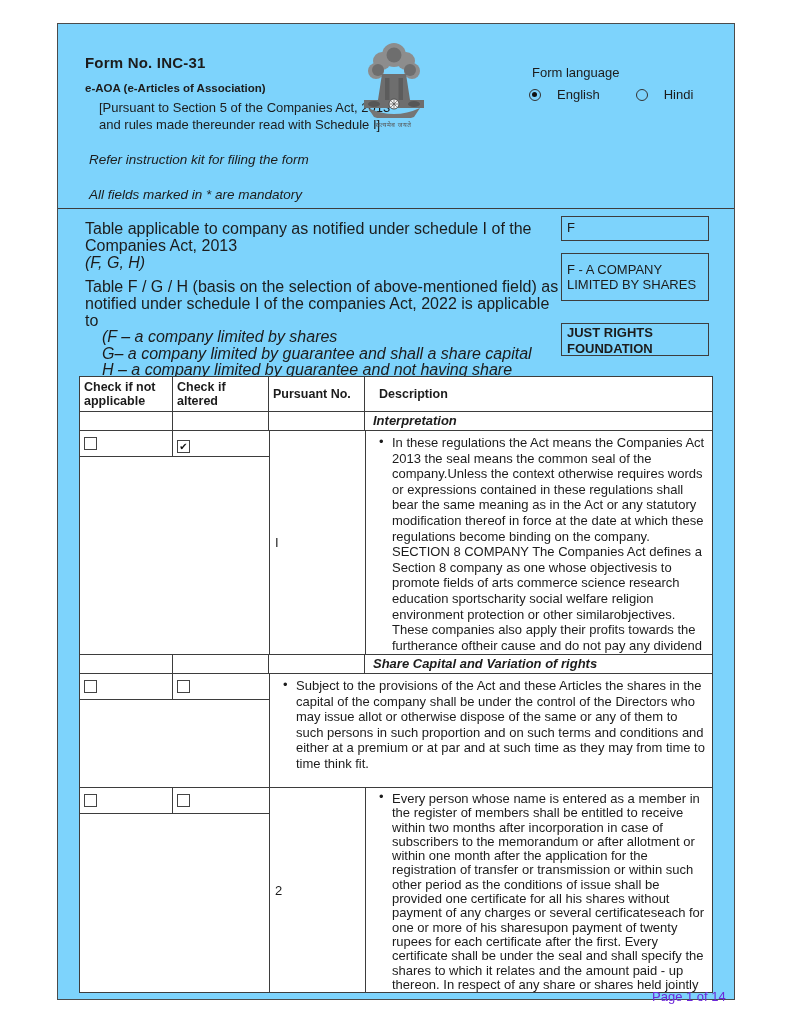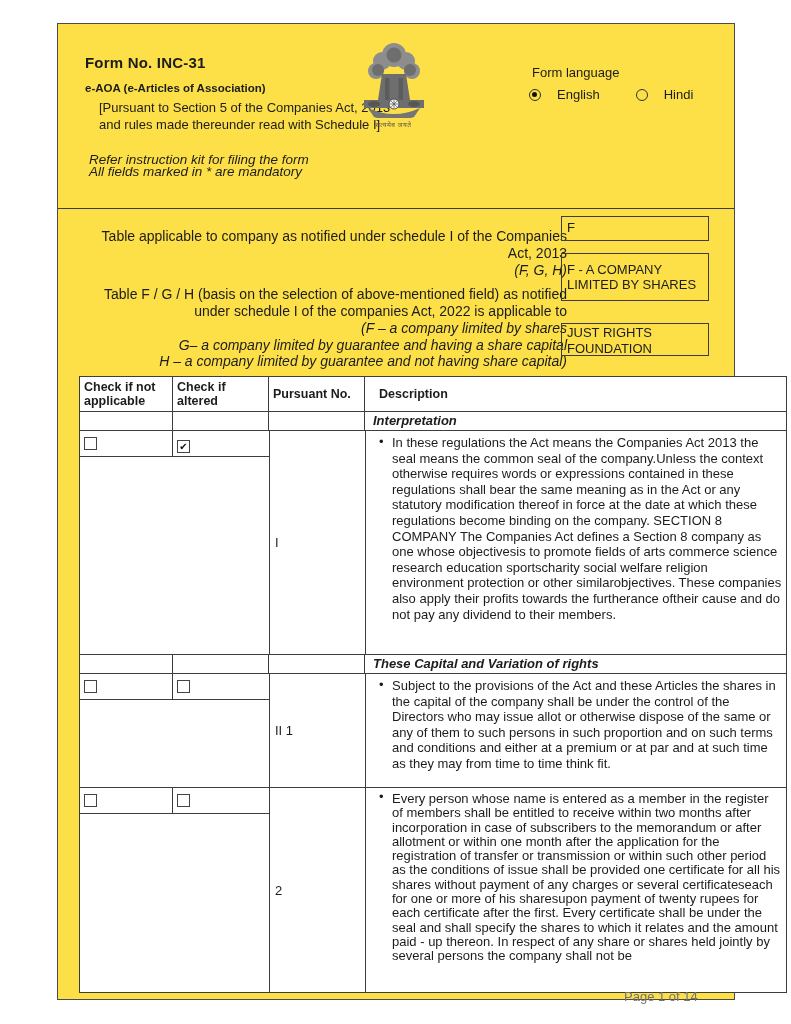--- a/index.html
+++ b/index.html
@@ -2,56 +2,56 @@
 <html><head>
 <meta charset="utf-8">
 <style>
   :root{
     --bd:#3d3d3d;
     --ink:#1c1c1c;
   }
   html,body{margin:0;padding:0;background:#ffffff;}
   body{font-family:"Liberation Sans", sans-serif; color:var(--ink);}
   .page{position:relative;width:791px;height:1024px;background:#ffffff;overflow:hidden;}
-  .frame{position:absolute;left:57px;top:23px;width:676px;height:975px;border:1px solid #4b4b4b;background:#fde047;}
+  .frame{position:absolute;left:57px;top:23px;width:676px;height:975px;border:1px solid #4b4b4b;background:#7dd3fc;}
   .abs{position:absolute;}
 
   
   .form-no{left:27px;top:30px;font-size:15px;font-weight:bold;letter-spacing:.2px;}
   .subtitle{left:27px;top:58px;font-size:11.5px;font-weight:bold;}
   .pursuant{left:41px;top:76px;width:292px;font-size:13px;line-height:16.5px;}
   .note{left:31px;font-size:13.5px;font-style:italic;}
   .note1{top:128px;}
-  .note2{top:140px;text-align:center;}
+  .note2{top:163px;text-align:center;}
 
   .emblem-wrap{left:283px;top:16px;width:105px;text-align:center;}
   .emblem-motto{display:block;font-size:6.5px;color:#555;letter-spacing:.5px;margin-top:-2px;}
 
   .lang-label{left:474px;top:41px;font-size:13px;}
   .radio-row{left:471px;top:63px;display:flex;gap:36px;font-size:13px;}
   .radio-opt{display:flex;align-items:center;gap:16px;}
   .radio{display:inline-block;width:12px;height:12px;border:1.5px solid #333;border-radius:50%;position:relative;box-sizing:border-box;}
   .radio.selected::after{content:"";position:absolute;left:2px;top:2px;width:5px;height:5px;border-radius:50%;background:#111;}
 
   .sep{left:0;top:184px;width:676px;border-top:1px solid var(--bd);}
 
   
-  .midleft{left:27px;top:204px;width:482px;font-size:14px;line-height:17px;text-align:right;}
+  .midleft{left:27px;top:196px;width:482px;font-size:16px;line-height:17px;}
   .midleft .ital{font-style:italic;}
   .p2{margin-top:7px;}
   .fgh{padding-left:17px;font-style:italic;line-height:16.5px;}
   .company-label{margin-top:13px;}
 
   .vbox{border:1px solid var(--bd);font-size:13px;line-height:15.5px;box-sizing:border-box;overflow:hidden;}
   .vbox1{left:503px;top:192px;width:148px;height:25px;padding:3px 5px;}
   .vbox2{left:503px;top:229px;width:148px;height:48px;display:flex;align-items:center;padding:0 5px;}
-  .vbox3{left:503px;top:299px;width:148px;height:33px;padding:1px 5px;}
+  .vbox3{left:503px;top:299px;width:148px;height:33px;padding:1px 5px;font-weight:bold;}
 
   
-  .tbl{left:21px;top:352px;width:708px;border:1px solid var(--bd);box-sizing:border-box;background:#fff;}
+  .tbl{left:21px;top:352px;width:634px;border:1px solid var(--bd);box-sizing:border-box;background:#fff;}
   .trow{display:flex;border-top:1px solid var(--bd);box-sizing:border-box;}
   .trow:first-child{border-top:none;}
   .cell{box-sizing:border-box;}
   .c1{width:92px;}
   .c2{width:96px;border-left:1px solid var(--bd);}
   .c3{width:96px;border-left:1px solid var(--bd);}
   .c4{flex:1;border-left:1px solid var(--bd);}
   .thead{height:34px;}
   .th{font-weight:bold;font-size:12.5px;line-height:14px;display:flex;align-items:center;padding:2px 4px;}
   .th-desc{padding-left:14px;}
@@ -65,21 +65,21 @@
   .cbempty{flex:1;}
   .checkbox{display:inline-block;width:13px;height:13px;border:1px solid #444;box-sizing:border-box;font-size:10px;line-height:11px;text-align:center;color:#111;background:#fff;}
   .checkbox.checked::after{content:"\2714";}
   .artcell{display:flex;align-items:center;padding-left:5px;font-size:13px;}
   .desccell{overflow:hidden;}
   .bullet{position:relative;padding:4px 4px 0 26px;font-size:13px;line-height:15.6px;}
   .bullet::before{content:"\2022";position:absolute;left:13px;top:3px;}
   .tight{line-height:14.3px;}
   .tight::before{top:2px;}
 
-  .page-footer{position:absolute;left:624px;top:989px;font-size:13px;color:#737373;z-index:2;}
+  .page-footer{position:absolute;left:652px;top:989px;font-size:13px;color:#6d28d9;z-index:2;}
 </style>
 </head>
 <body>
 
 <div class="page">
   <div class="frame">
 
     <div class="abs form-no">Form No. INC-31</div>
     <div class="abs subtitle">e-AOA (e-Articles of Association)</div>
     <div class="abs pursuant">[Pursuant to Section 5 of the Companies Act, 2013 and rules made thereunder read with Schedule I]</div>
@@ -127,21 +127,21 @@
 
     <div class="abs sep"></div>
 
     <div class="abs midleft">
       <div>
         <span>Table applicable to company as notified under schedule I of the Companies Act, 2013</span><br>
         <span class="ital">(F, G, H)</span>
       </div>
       <div class="p2">Table F / G / H (basis on the selection of above-mentioned field) as notified under schedule I of the companies Act, 2022 is applicable to</div>
       <div class="fgh">(F – a company limited by shares</div>
-      <div class="fgh">G– a company limited by guarantee and having a share capital</div>
+      <div class="fgh">G– a company limited by guarantee and shall a share capital</div>
       <div class="fgh">H – a company limited by guarantee and not having share capital)</div>
       <div class="company-label">The name of the company is</div>
     </div>
 
     <div class="abs vbox vbox1">F</div>
     <div class="abs vbox vbox2">F - A COMPANY LIMITED BY SHARES</div>
     <div class="abs vbox vbox3">JUST RIGHTS FOUNDATION</div>
 
     <div class="abs tbl">
       <div class="trow thead">
@@ -173,36 +173,35 @@
         <div class="cell c3 artcell">I</div>
         <div class="cell c4 desccell">
           <div class="bullet">In these regulations the Act means the Companies Act 2013 the seal means the common seal of the company.Unless the context otherwise requires words or expressions contained in these regulations shall bear the same meaning as in the Act or any statutory modification thereof in force at the date at which these regulations become binding on the company. SECTION 8 COMPANY The Companies Act defines a Section 8 company as one whose objectivesis to promote fields of arts commerce science research education sportscharity social welfare religion environment protection or other similarobjectives. These companies also apply their profits towards the furtherance oftheir cause and do not pay any dividend to their members.</div>
         </div>
       </div>
 
       <div class="trow sectrow">
         <div class="cell c1"></div>
         <div class="cell c2"></div>
         <div class="cell c3"></div>
-        <div class="cell c4 sect">These Capital and Variation of rights</div>
+        <div class="cell c4 sect">Share Capital and Variation of rights</div>
       </div>
 
       <div class="trow" style="height:114px">
         <div class="cbzone">
           <div class="cbstrip">
             <div class="cbcell cb1">
               <span class="checkbox"></span>
             </div>
             <div class="cbcell cb2">
               <span class="checkbox"></span>
             </div>
           </div>
           <div class="cbempty"></div>
         </div>
-        <div class="cell c3 artcell">II 1</div>
         <div class="cell c4 desccell">
           <div class="bullet">Subject to the provisions of the Act and these Articles the shares in the capital of the company shall be under the control of the Directors who may issue allot or otherwise dispose of the same or any of them to such persons in such proportion and on such terms and conditions and either at a premium or at par and at such time as they may from time to time think fit.</div>
         </div>
       </div>
 
       <div class="trow" style="height:205px">
         <div class="cbzone">
           <div class="cbstrip">
             <div class="cbcell cb1">
               <span class="checkbox"></span>

